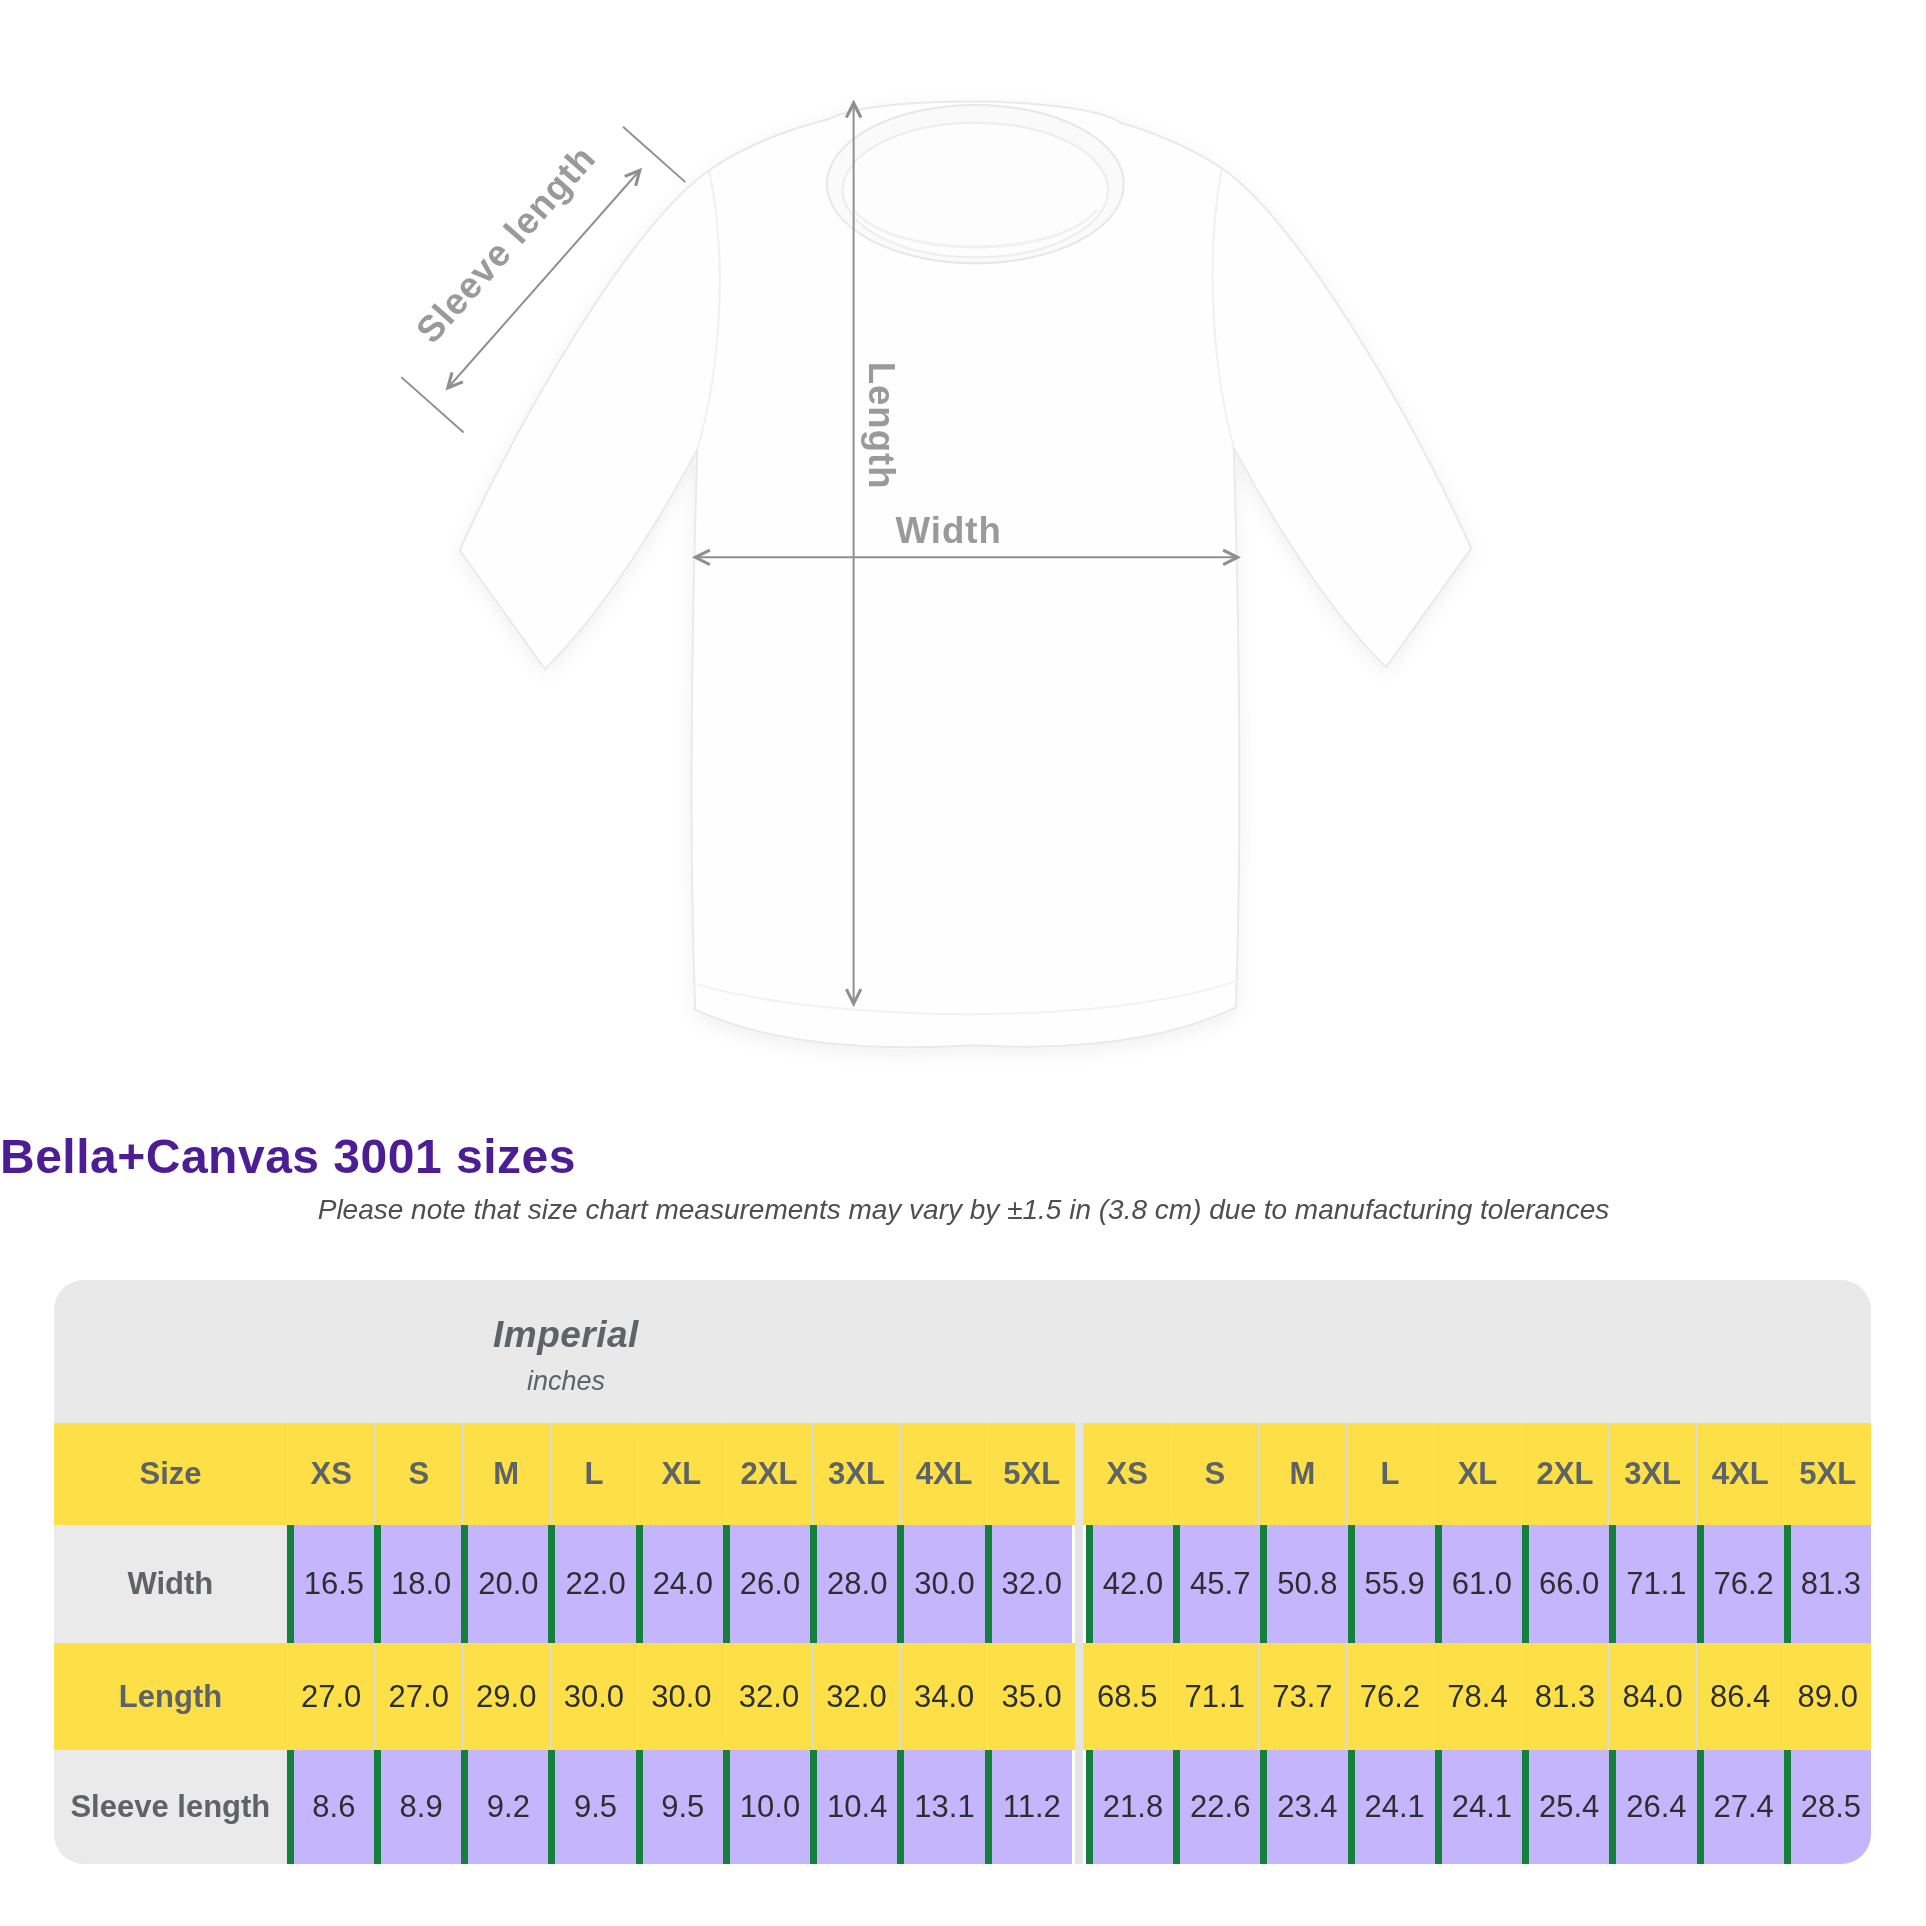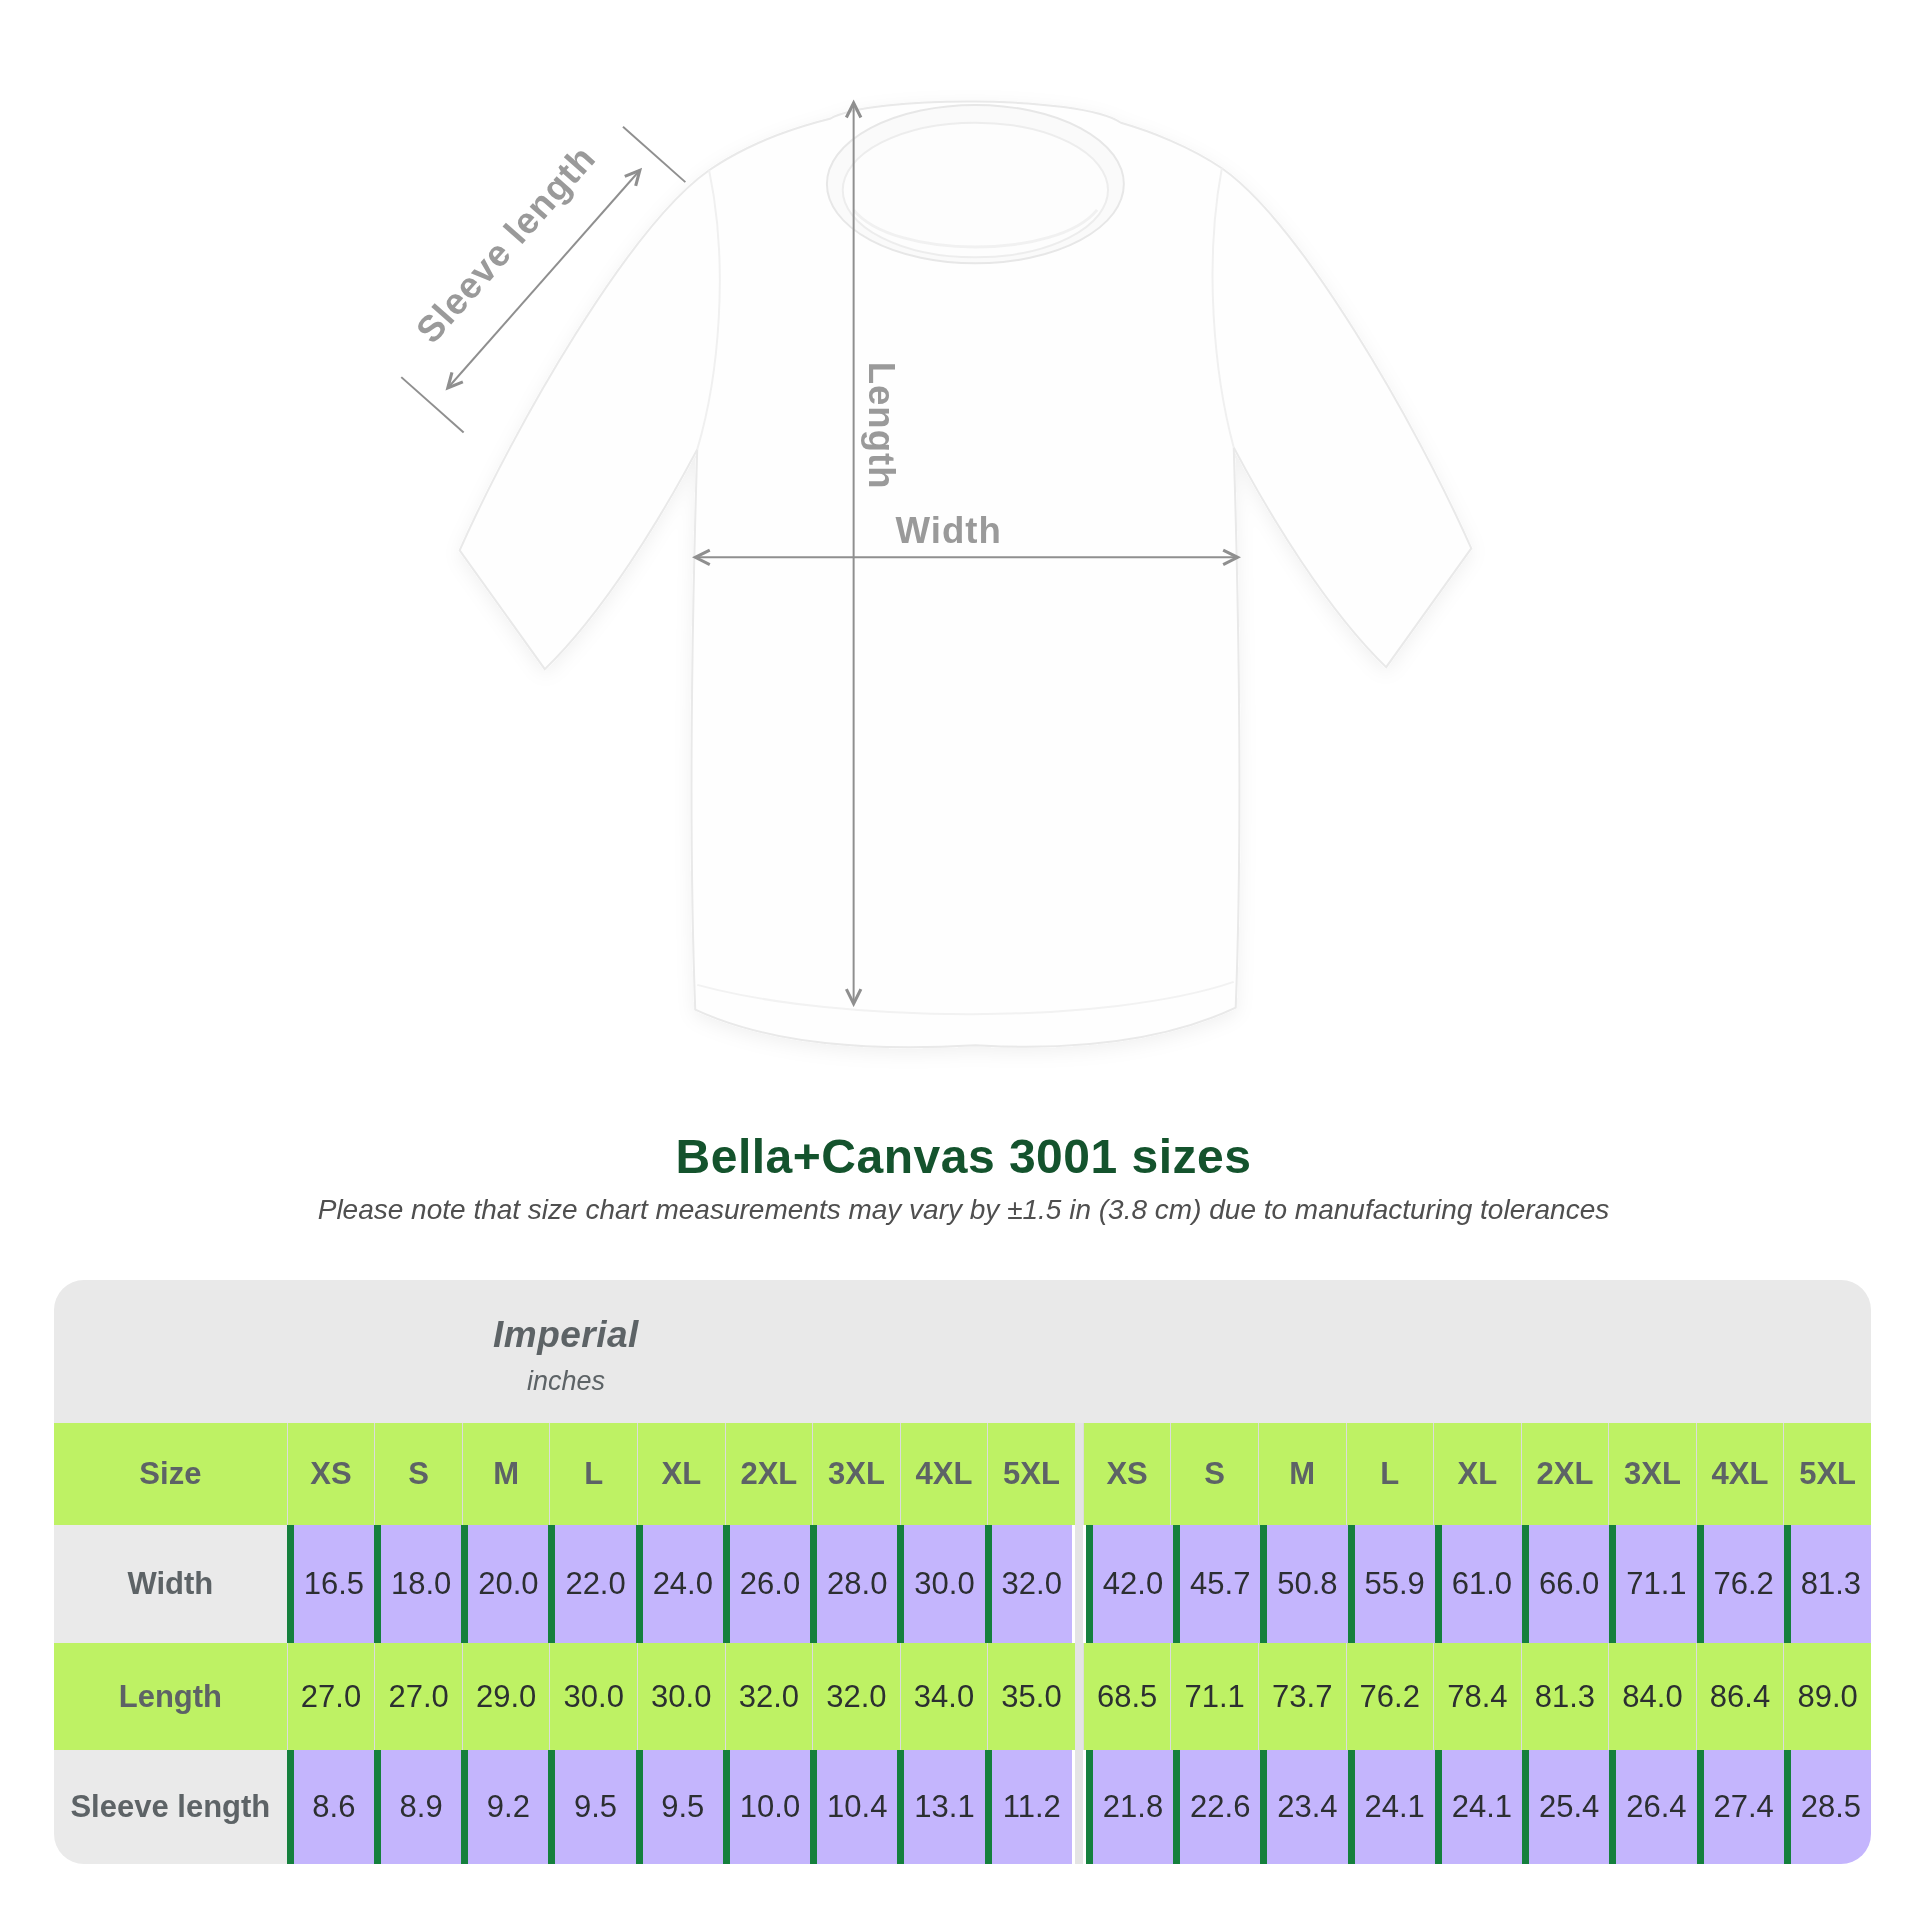--- a/index.html
+++ b/index.html
@@ -3,22 +3,22 @@
 <meta charset="utf-8">
 <style>
   html,body{margin:0;padding:0;background:#ffffff;}
   body{width:1927px;height:1927px;position:relative;font-family:"Liberation Sans",sans-serif;overflow:hidden;}
 
   
   #diagram{position:absolute;left:0;top:0;}
   .mlabel{font-family:"Liberation Sans",sans-serif;font-weight:bold;font-size:37px;fill:#9a9a9a;letter-spacing:1px;}
 
   
-  .page-title{position:absolute;top:1129px;left:0;width:100%;text-align:center;
-    font-size:48px;font-weight:bold;color:#14532d;margin:0;letter-spacing:0.5px;}
+  .page-title{position:absolute;top:1129px;left:0;width:100%;
+    font-size:48px;font-weight:bold;color:#4c1d95;margin:0;letter-spacing:0.5px;}
   .page-subtitle{position:absolute;top:1194px;left:0;width:100%;text-align:center;
     font-size:28px;font-style:italic;color:#4f4f4f;margin:0;}
 
   
   .size-table{position:absolute;left:54px;top:1280px;width:1817px;height:584px;
     border-radius:30px;overflow:hidden;display:flex;flex-direction:column;}
   .unit-panel{height:143px;display:flex;background:#e9e9e9;}
   .unit-half{display:flex;flex-direction:column;align-items:center;justify-content:center;gap:10px;padding-top:8px;}
   .unit-half.left{width:56.35%;}
   .unit-half.right{flex:1;}
@@ -30,21 +30,21 @@
   .trow.r-width{height:119px;}
   .trow.r-length{height:107px;}
   .trow.r-sleeve{height:114px;}
 
   .rlabel{flex:0 0 12.81%;display:flex;align-items:center;justify-content:center;
     font-size:31px;font-weight:bold;color:#5d6366;}
   .cellwrap{display:contents;}
   .cell{flex:1;display:flex;align-items:center;justify-content:center;font-size:31px;}
   .divider{flex:0 0 8px;background:#e4e4e4;}
 
-  .trow.plain{background:#bef264;}
+  .trow.plain{background:#fde047;justify-content:flex-end;}
   .trow.plain .cell{border-left:1px solid #dcdcdc;}
   .trow.shade .rlabel{background:#eaeaea;}
   .trow.shade .cell{background:#c4b5fd;border-left:7px solid #15803d;}
   .trow.shade .divider{border-left:3px solid #ffffff;border-right:3px solid #ffffff;}
 
   .cell.hdr{font-weight:bold;color:#5d6366;}
   .cell.val{color:#2c2f31;}
 </style>
 </head>
 <body>

